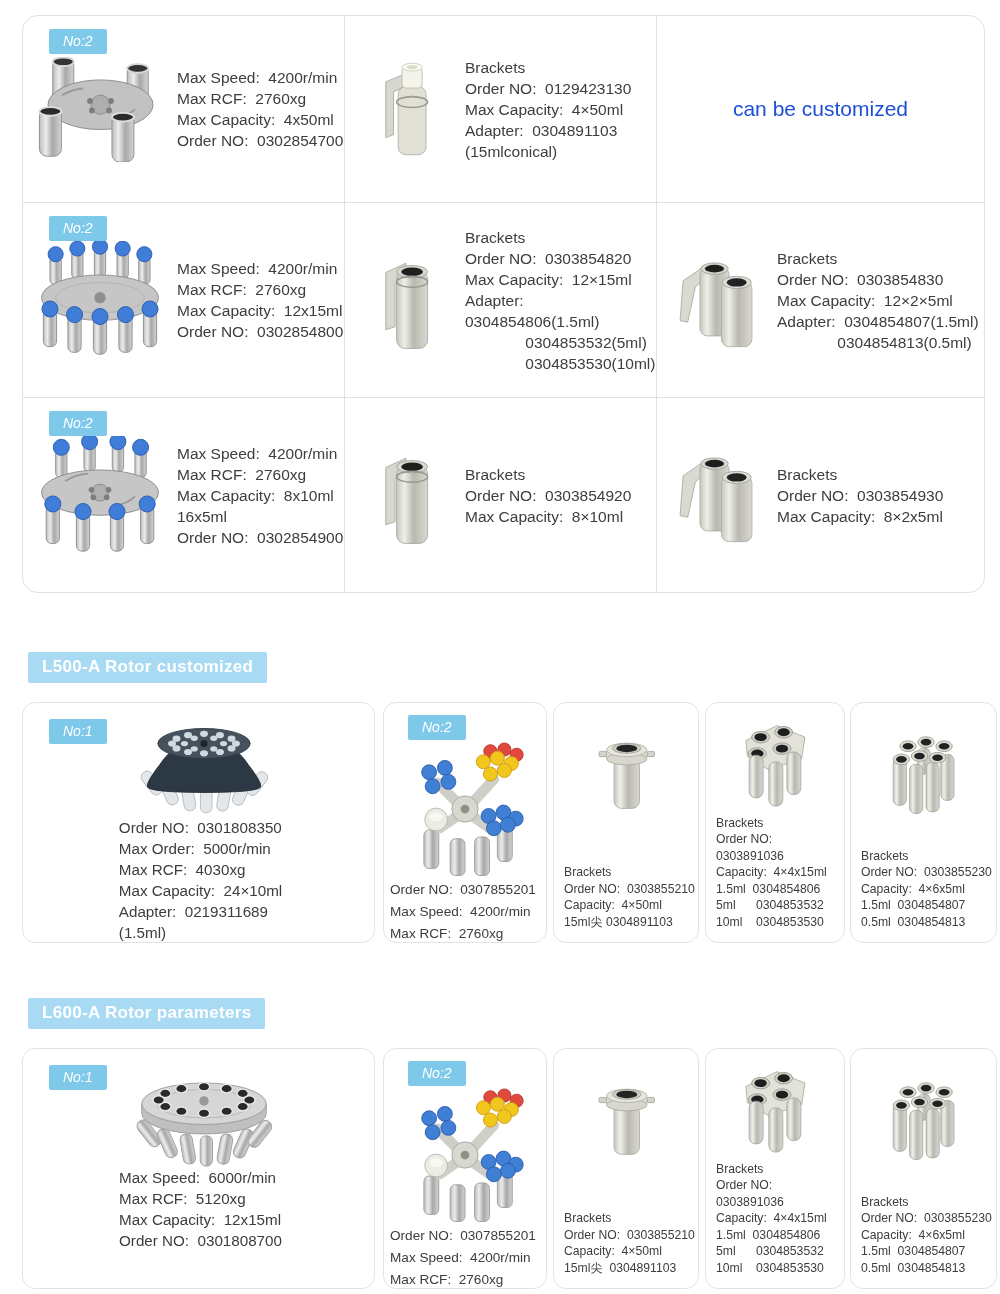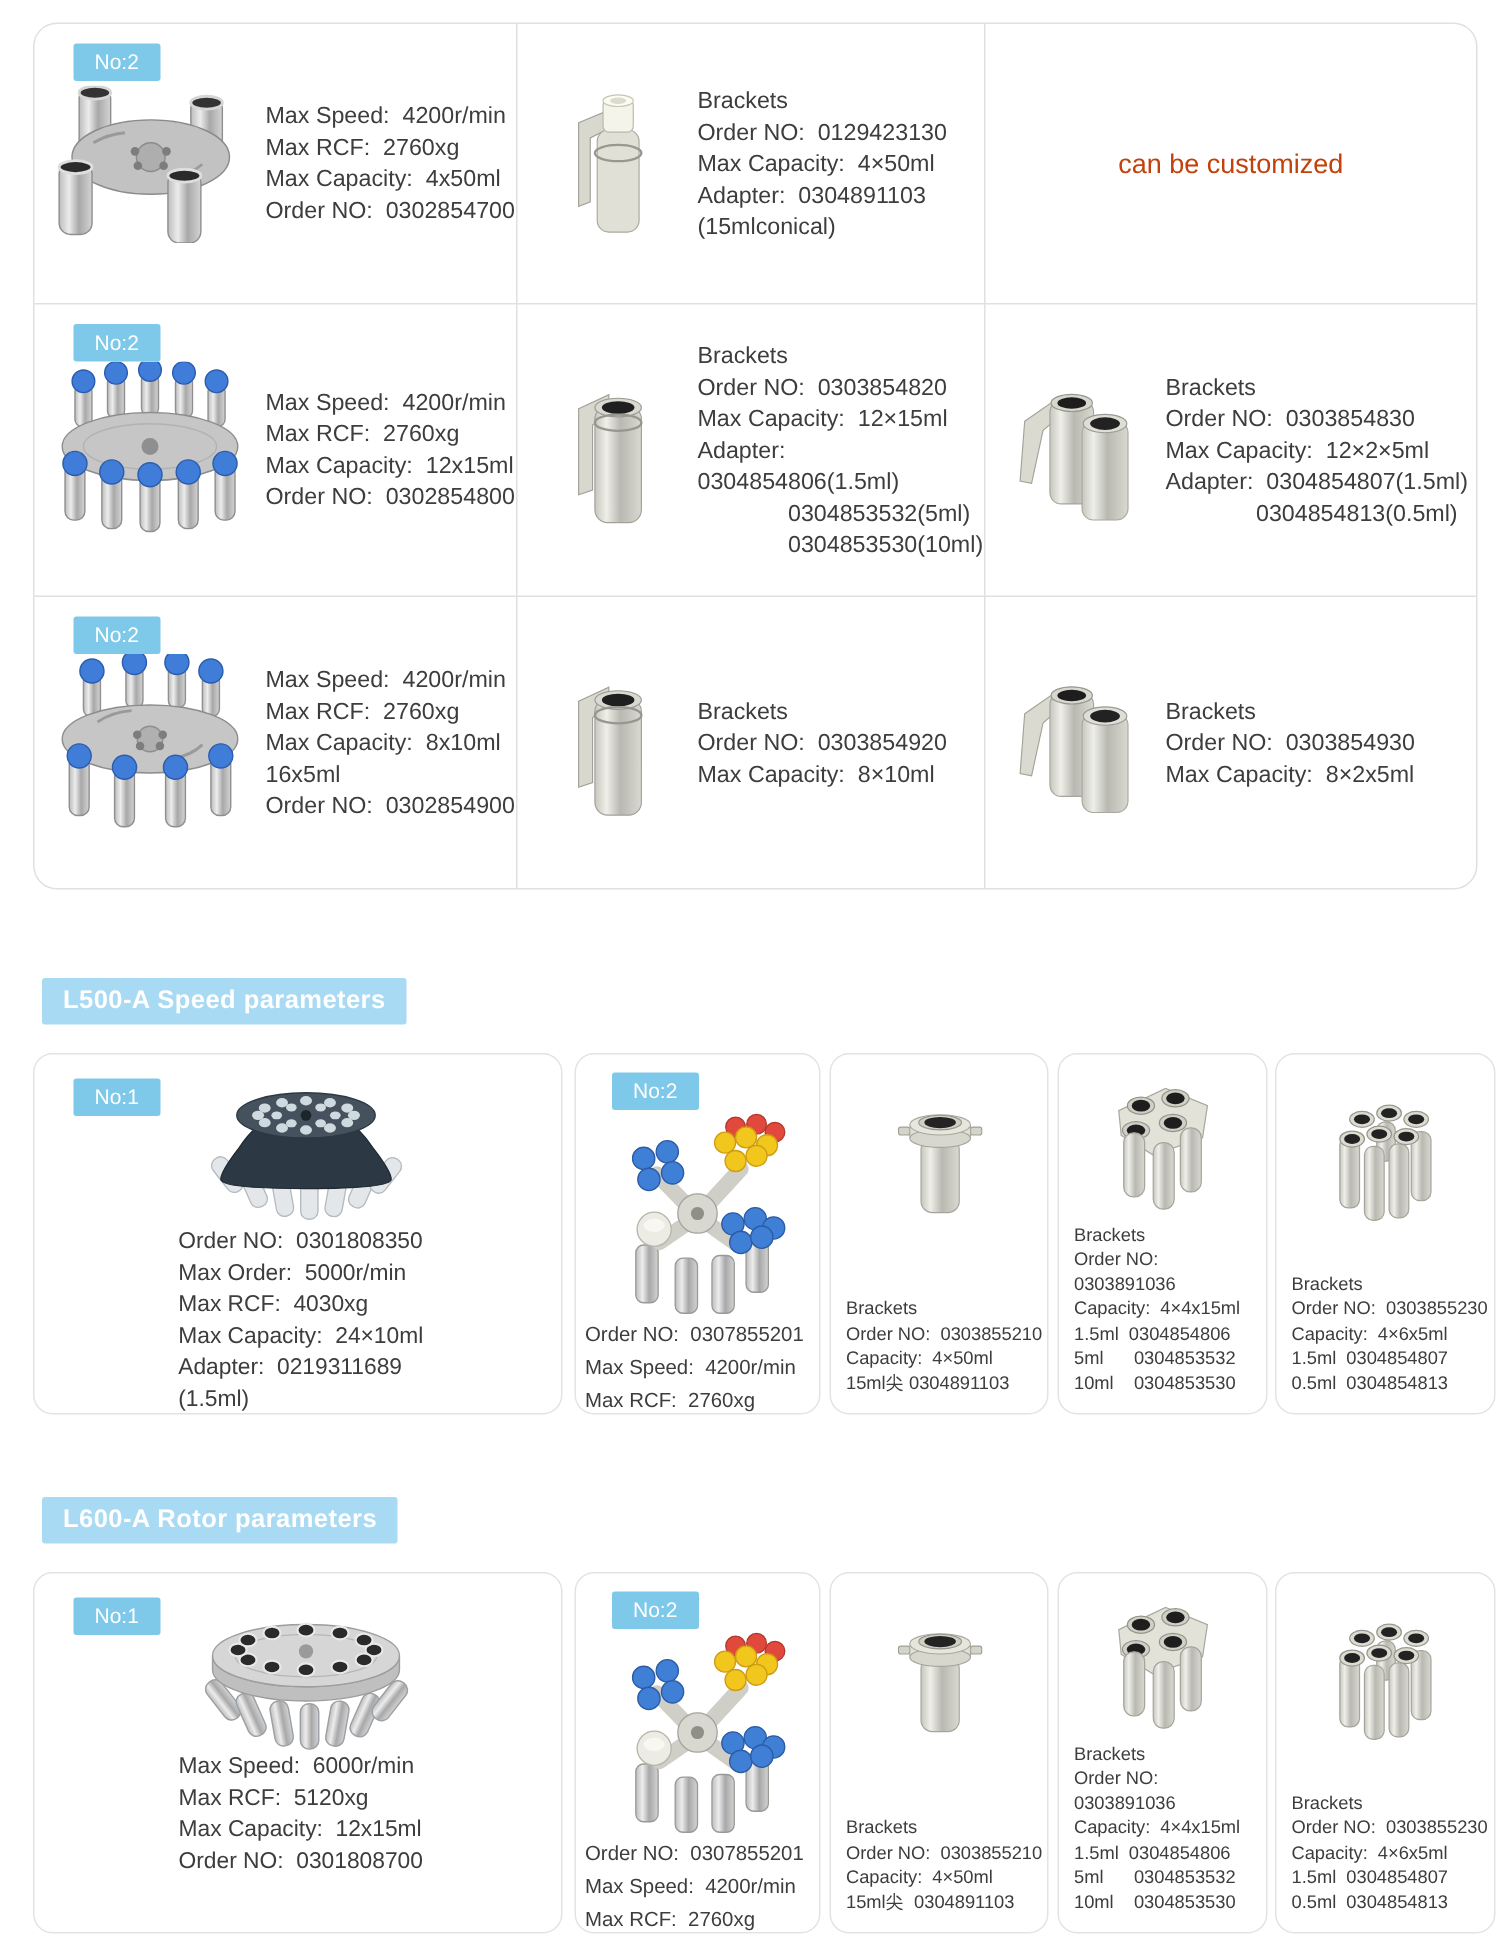--- a/index.html
+++ b/index.html
@@ -9,24 +9,24 @@
   
   #spec-table{position:absolute;left:22px;top:15px;width:963px;height:578px;
     box-sizing:border-box;border:1px solid #e0e0e0;border-radius:16px;
     display:grid;grid-template-columns:322px 312px 1fr;grid-template-rows:187px 195px 1fr;
     background:#fff;}
   .cell{position:relative;border-right:1px solid #e0e0e0;border-bottom:1px solid #e0e0e0;
     display:flex;align-items:center;overflow:hidden;}
   .cell:nth-child(3n){border-right:none;}
   .cell:nth-child(n+7){border-bottom:none;}
   .cell.center{justify-content:center;}
-  .center-text{font-size:18px;color:#c2410c;}
+  .center-text{font-size:21px;color:#1d4ed8;}
 
   .badge{position:absolute;top:13px;left:26px;background:#7ec9ea;color:#fff;
-    font-size:14px;line-height:1;padding:5px 14px 6px;border-radius:2px;z-index:3;}
+    font-size:14px;line-height:1;padding:5px 14px 6px;border-radius:2px;z-index:3;font-style:italic;}
 
   .icon-box{flex-shrink:0;display:flex;justify-content:center;align-items:center;}
   .cellc1 .icon-box{width:146px;margin-left:4px;}
   .cellc2 .icon-box,.cellc3 .icon-box{width:88px;margin-left:20px;}
   .text-block{white-space:pre-wrap;}
   .cell .text-block{font-size:15.5px;line-height:21px;}
   .cellc1 .text-block{margin-left:4px;}
   .cellc2 .text-block,.cellc3 .text-block{margin-left:12px;}
 
   
@@ -434,21 +434,21 @@
         <div class="icon-box">
           <svg width="100" height="112" aria-hidden="true">
             <use href="#bracket-double"></use>
           </svg>
         </div>
         <div class="text-block"><div class="line">Brackets</div><div class="line">Order NO:  0303854930</div><div class="line">Max Capacity:  8×2x5ml</div></div>
       </div>
     </div>
 
   <div class="section" id="sec-l500">
-    <div class="section-header">L500-A Speed parameters</div>
+    <div class="section-header">L500-A Rotor customized</div>
     <div class="cards">
         <div class="card c1">
           <div class="badge">No:1</div>
           <div class="icon-box">
             <svg width="142" height="114" aria-hidden="true">
               <use href="#rotor-cone-dark"></use>
             </svg>
           </div>
           <div class="text-block"><div class="line">Order NO:  0301808350</div><div class="line">Max Order:  5000r/min</div><div class="line">Max RCF:  4030xg</div><div class="line">Max Capacity:  24×10ml</div><div class="line">Adapter:  0219311689</div><div class="line">(1.5ml)</div></div>
         </div>

